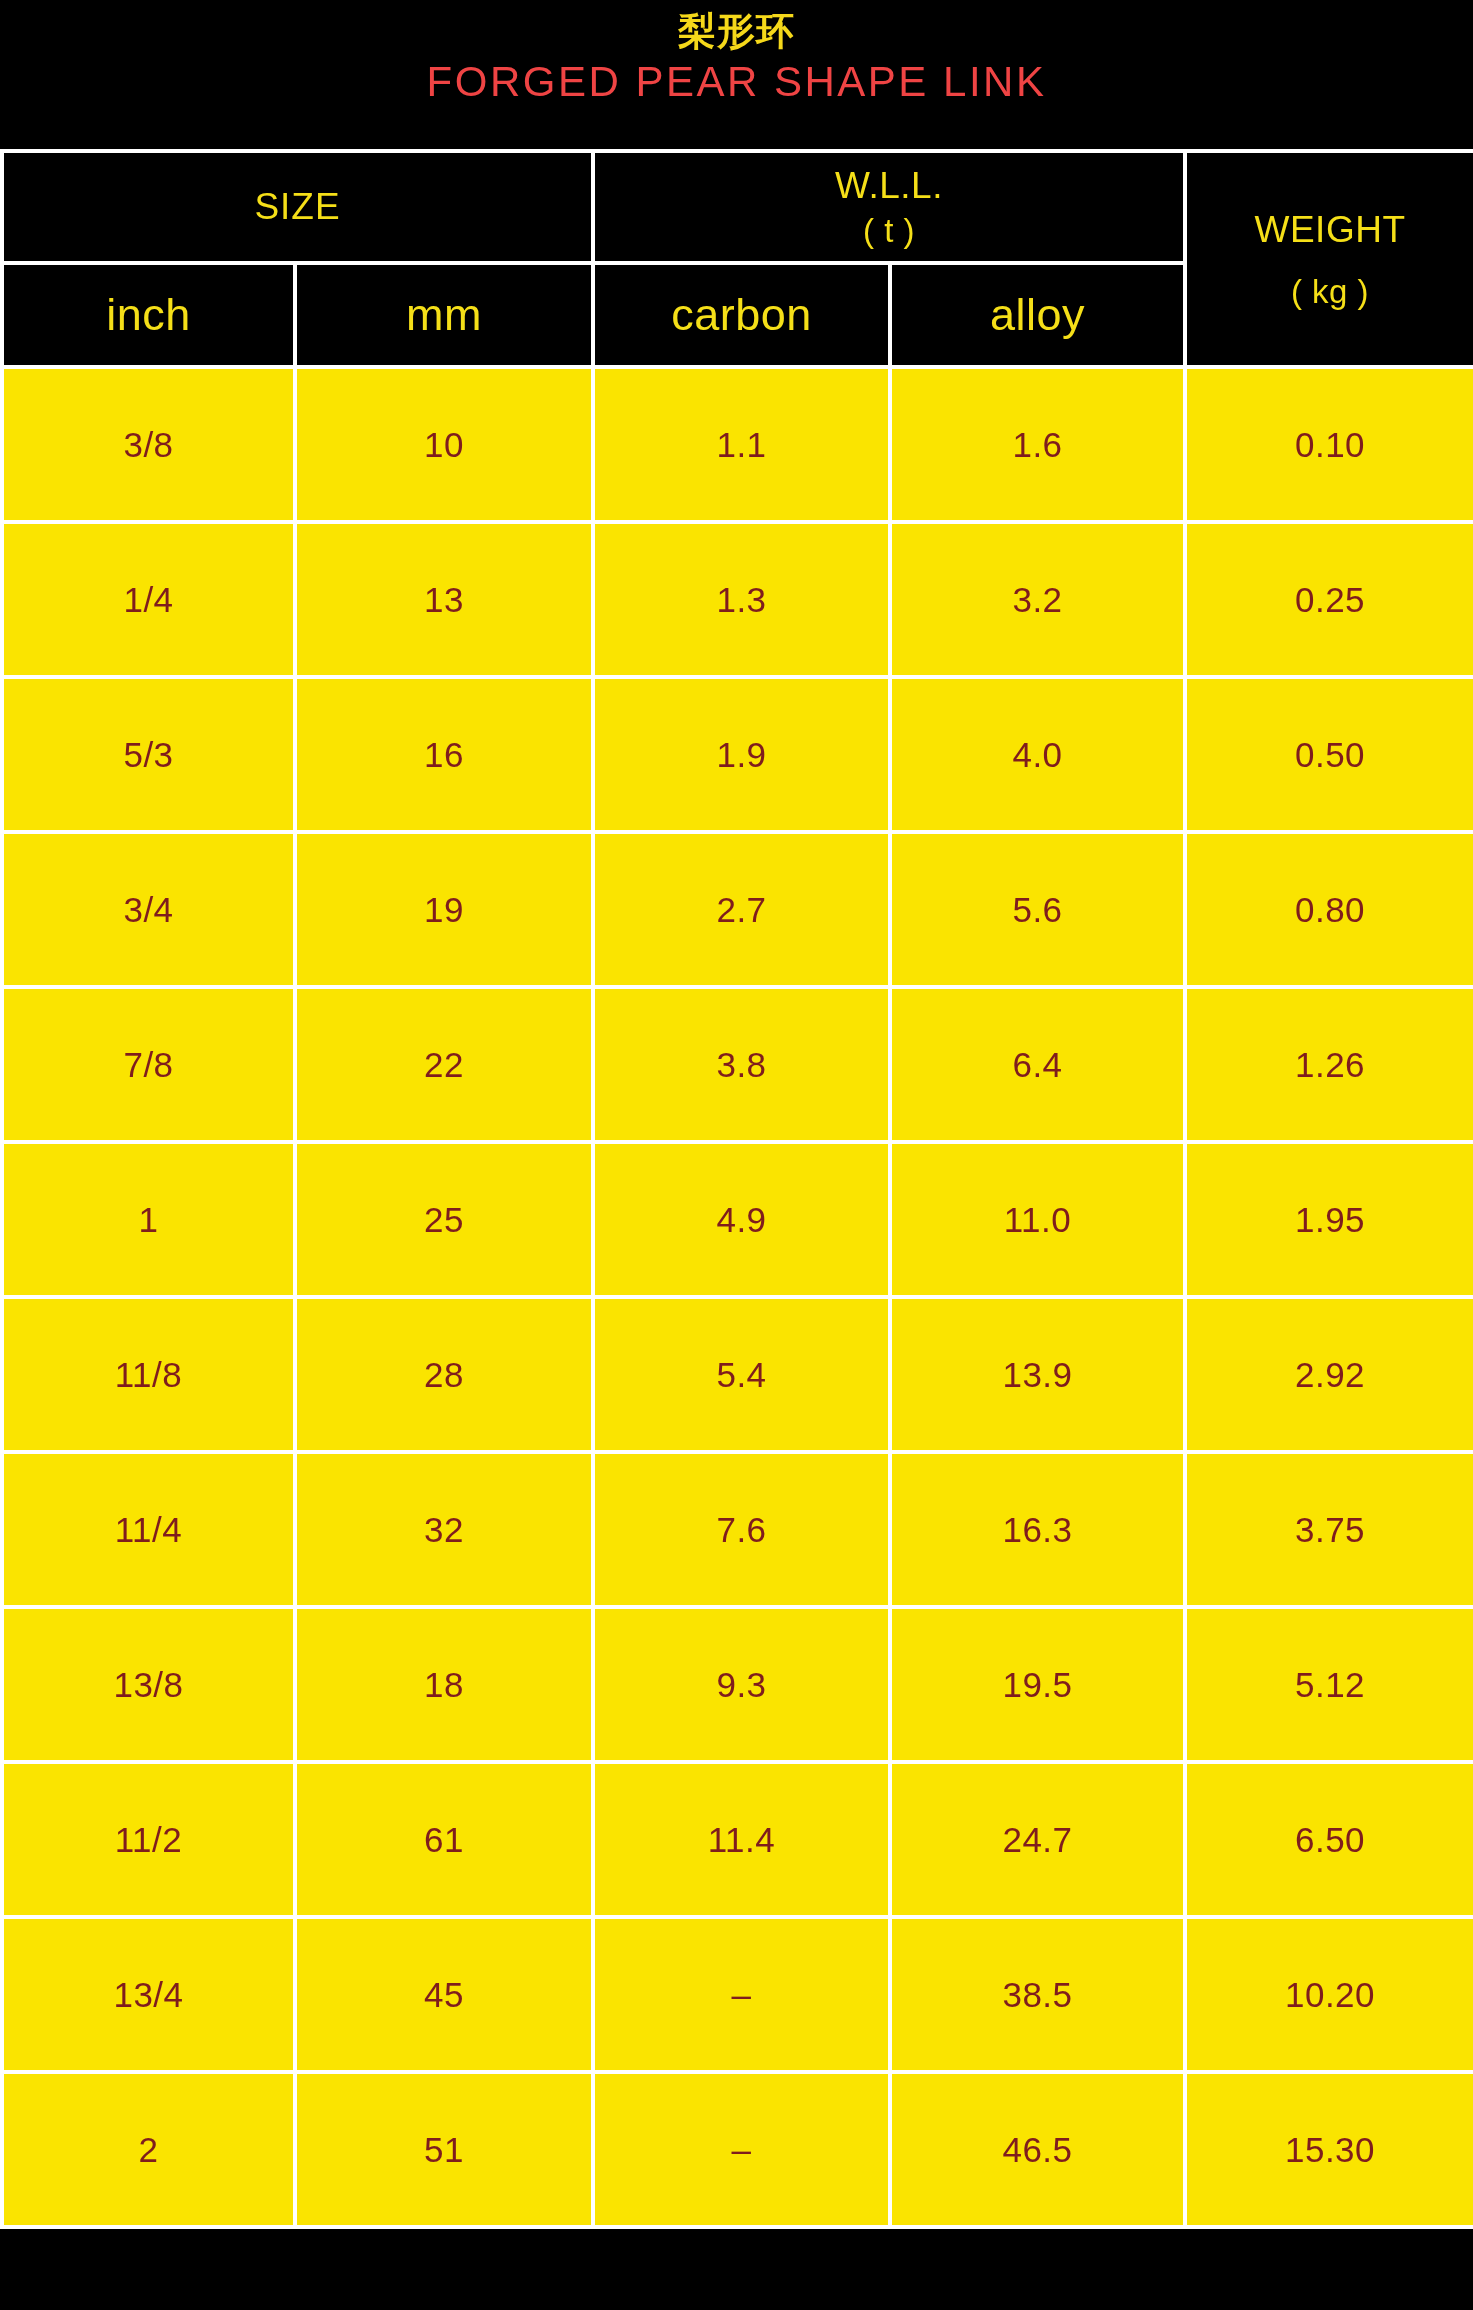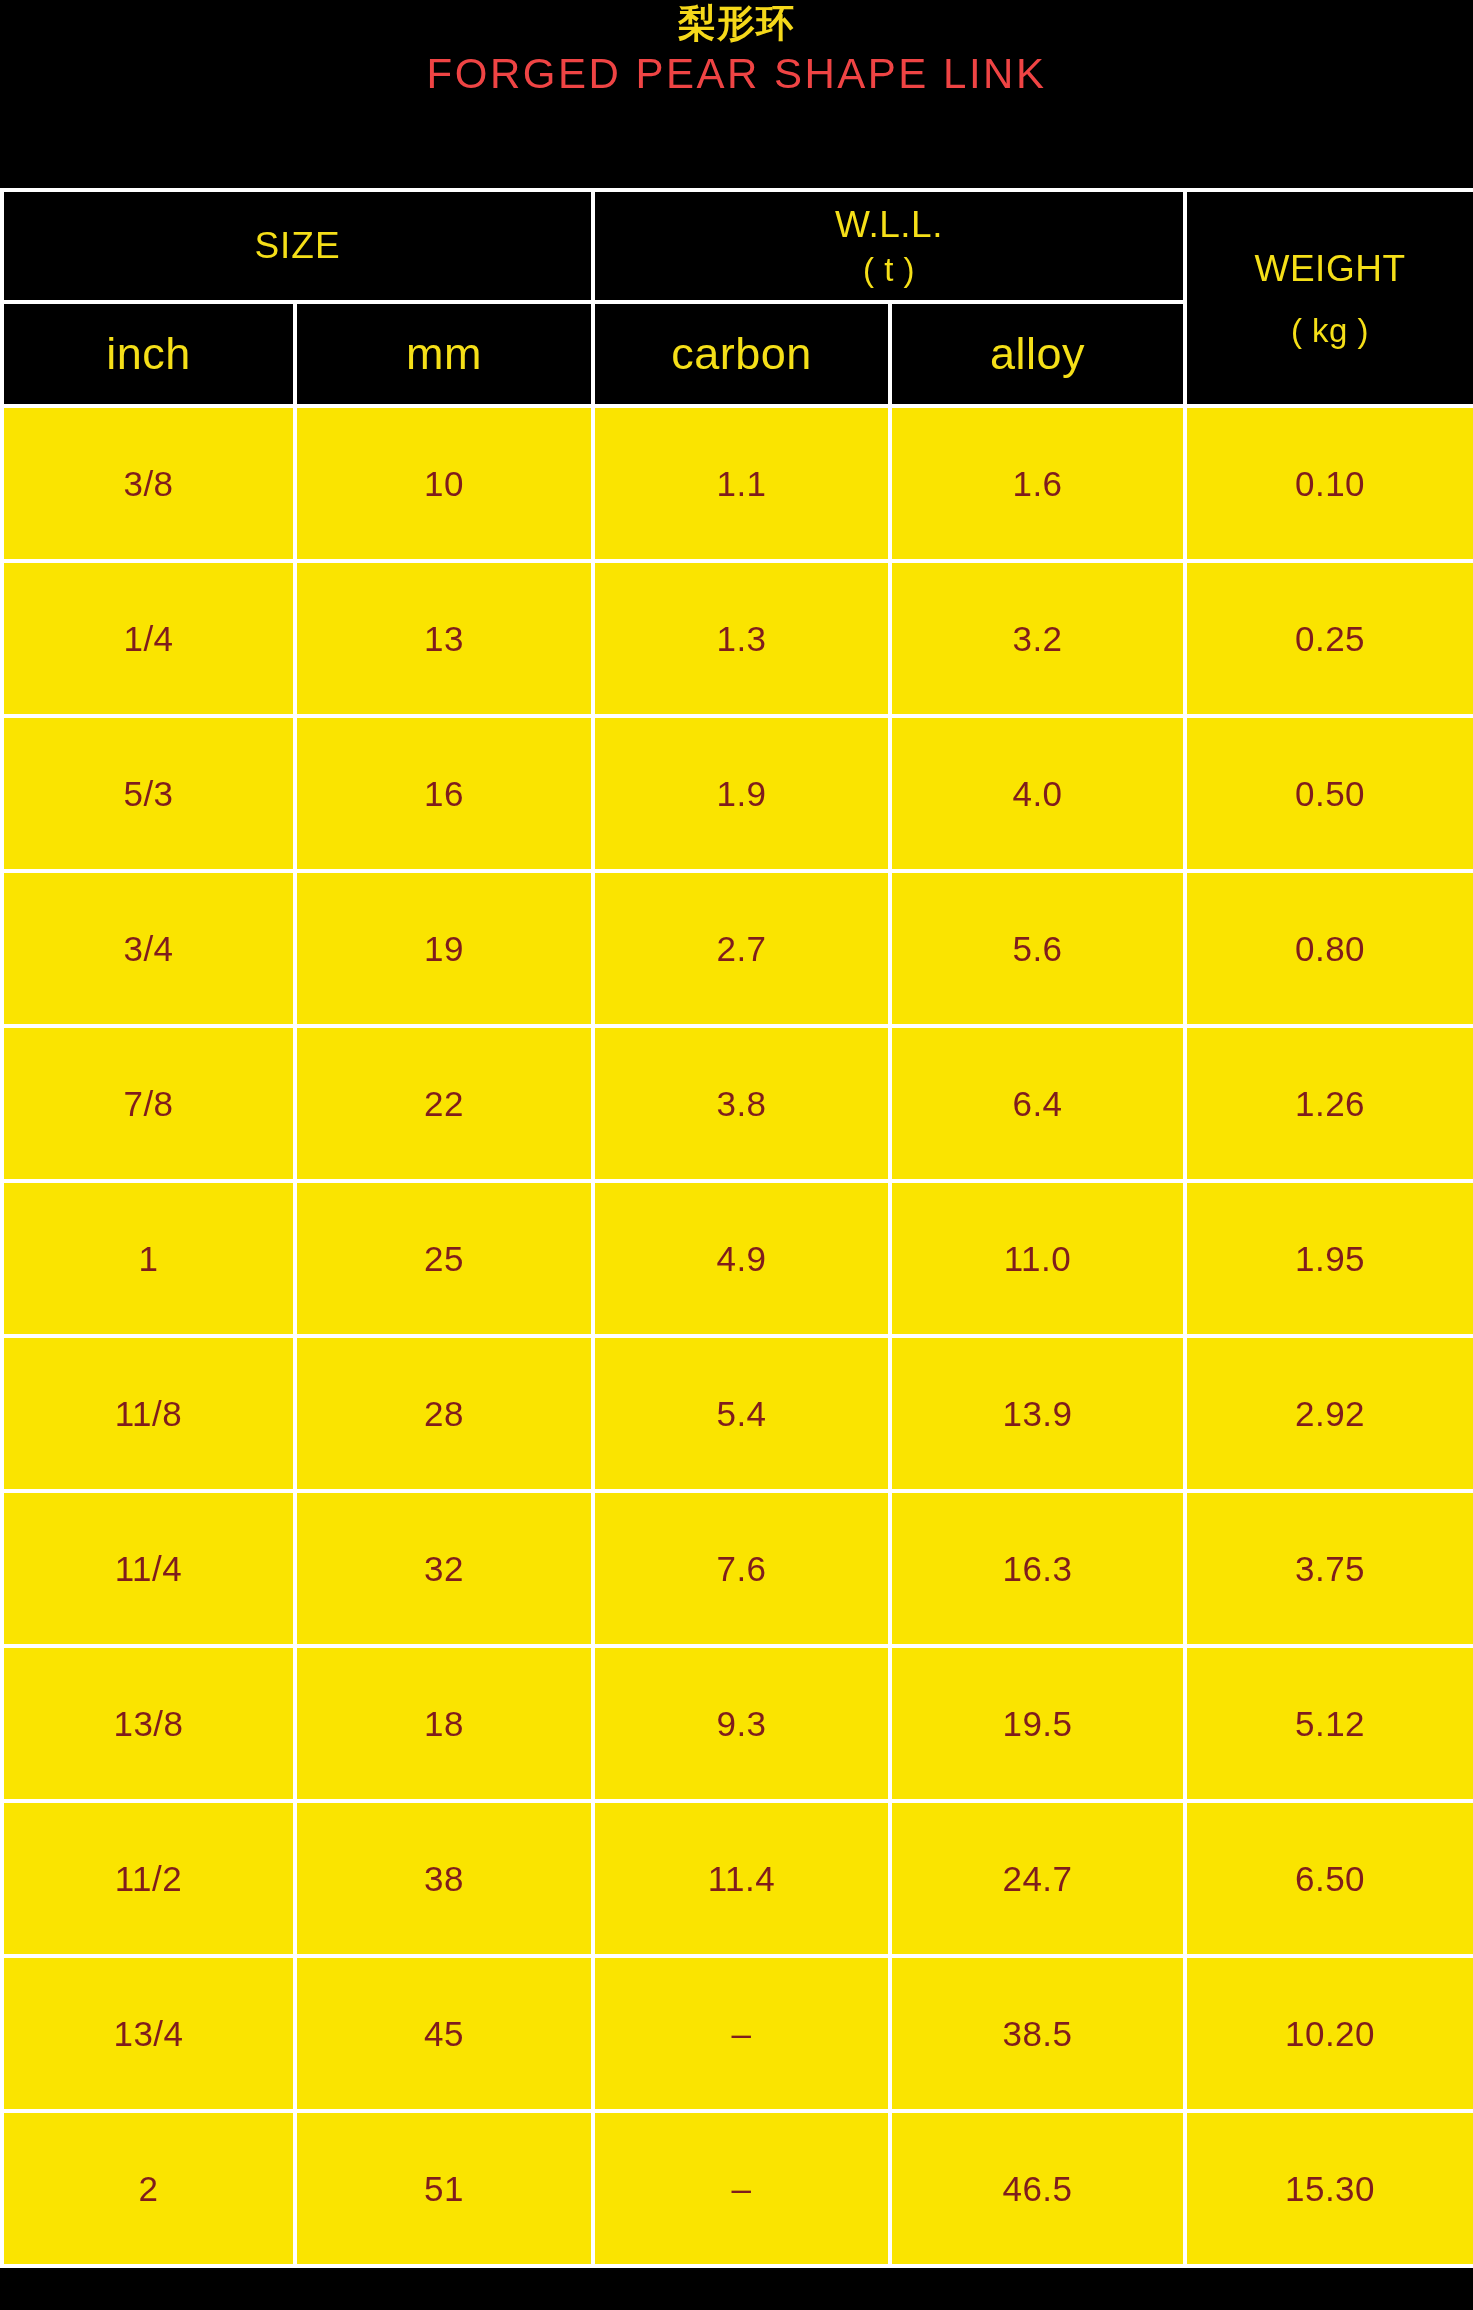--- a/index.html
+++ b/index.html
@@ -16,26 +16,27 @@
 
   #page {
     position: relative;
     width: 1473px;
     height: 2310px;
     background: #000000;
   }
 
   
   .title-block {
-    height: 188px;
+    height: 149px;
     background: #000000;
     display: flex;
     flex-direction: column;
     align-items: center;
     justify-content: flex-start;
+    padding-top: 8px;
     box-sizing: border-box;
   }
   .title-cn {
     color: #F5D81A;
     font-size: 38px;
     font-weight: 700;
     letter-spacing: 1px;
     line-height: 46px;
     font-family: "DejaVu Sans", sans-serif;
   }
@@ -192,21 +193,21 @@
         </tr>
         <tr>
           <td>13/8</td>
           <td>18</td>
           <td>9.3</td>
           <td>19.5</td>
           <td>5.12</td>
         </tr>
         <tr>
           <td>11/2</td>
-          <td>38</td>
+          <td>61</td>
           <td>11.4</td>
           <td>24.7</td>
           <td>6.50</td>
         </tr>
         <tr>
           <td>13/4</td>
           <td>45</td>
           <td>–</td>
           <td>38.5</td>
           <td>10.20</td>

